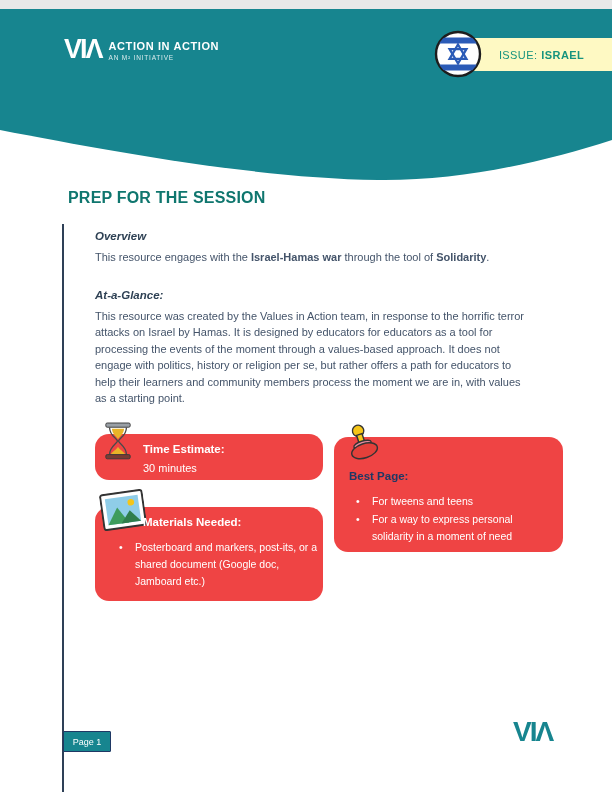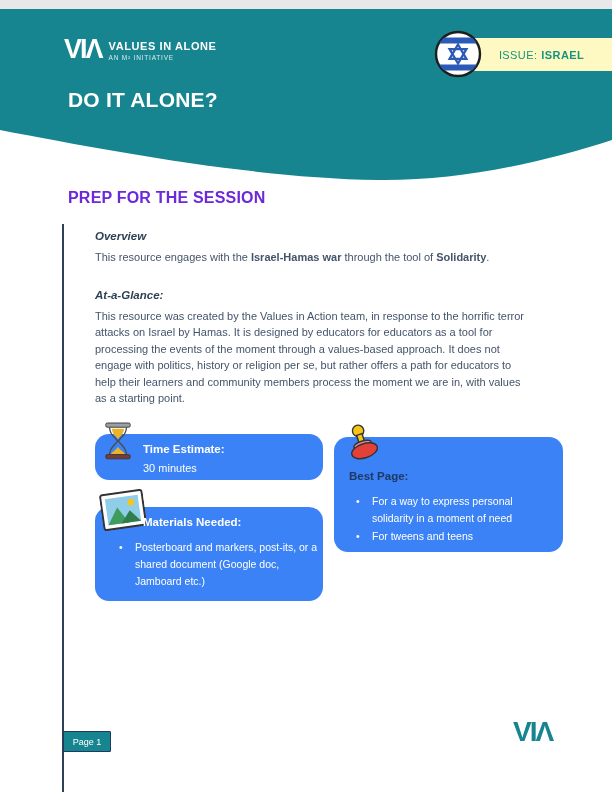--- a/index.html
+++ b/index.html
@@ -18,30 +18,30 @@
   .issue-pill {
     position:absolute; top:29px; right:0; width:175px; height:33px;
     background:#fef9c3; border-radius:17px 0 0 17px;
     display:flex; align-items:center; justify-content:center; padding-left:34px;
     font-size:11px; letter-spacing:.4px; color:#17947E;
   }
   .issue-pill b { margin-left:4px; font-weight:800; }
   .flag-wrap { position:absolute; top:21px; left:434px; width:48px; height:48px; }
   .page-title { position:absolute; top:77px; left:68px; color:#fff; font-size:21px; font-weight:800; line-height:27px; letter-spacing:.2px; }
   
-  .section-heading { position:absolute; top:180px; left:68px; font-size:16px; font-weight:800; color:#6d28d9; letter-spacing:.2px; }
+  .section-heading { position:absolute; top:180px; left:68px; font-size:16px; font-weight:800; color:#0f766e; letter-spacing:.2px; }
   
   .v-rule { position:absolute; left:62px; top:215px; width:2px; height:577px; background:#2E4057; }
   
   .content { position:absolute; left:95px; top:221px; width:432px; color:#44546A; }
   .block-heading { font-style:italic; font-weight:700; font-size:11.5px; color:#2E4154; margin-bottom:7px; }
   .body-text { font-size:11px; line-height:16.5px; }
   .overview-block { margin-bottom:23px; }
   
-  .card { position:absolute; background:#3b82f6; border-radius:14px; }
+  .card { position:absolute; background:#ef4444; border-radius:14px; }
   .card-time { left:95px; top:425px; width:228px; height:46px; }
   .card-materials { left:95px; top:498px; width:228px; height:94px; }
   .card-best { left:334px; top:428px; width:229px; height:115px; }
   .card-icon { position:absolute; }
   .icon-hourglass { left:8px; top:-13px; width:30px; height:40px; }
   .icon-picture { left:6px; top:-16px; width:44px; height:38px; transform:rotate(-8deg); }
   .icon-stamp { left:8px; top:-14px; width:38px; height:42px; }
   .card-heading-white { color:#fff; font-weight:700; font-size:11.5px; }
   .card-heading-navy { color:#1F3864; font-weight:700; font-size:11.5px; }
   .card-time .card-heading-white { position:absolute; left:48px; top:9px; }
@@ -66,21 +66,21 @@
 
 <div class="page">
 
   <svg class="header-svg" viewBox="0 0 612 180" preserveAspectRatio="none" aria-hidden="true">
     <path d="M0 0 H612 V131 C540 154 460 172 378 171 C252 169 104 141 0 121 Z" fill="#17858F"></path>
   </svg>
 
   <div class="logo-block">
     <div class="logo-mark">VIΛ</div>
     <div>
-      <div class="logo-name">VALUES IN ALONE</div>
+      <div class="logo-name">ACTION IN ACTION</div>
       <div class="logo-tagline">AN M² INITIATIVE</div>
     </div>
   </div>
 
   <div class="issue-pill">
     <span>ISSUE:</span>
     <b>ISRAEL</b>
   </div>
   <div class="flag-wrap">
     <svg viewBox="0 0 48 48" width="48" height="48">
@@ -93,21 +93,20 @@
       <g clip-path="url(#fc)">
         <rect x="1" y="7.5" width="46" height="6" fill="#2B5BB7"></rect>
         <rect x="1" y="34.5" width="46" height="6" fill="#2B5BB7"></rect>
         <path d="M24 14.5 L32.4 28.8 H15.6 Z" fill="none" stroke="#2B5BB7" stroke-width="2.3"></path>
         <path d="M24 33.5 L15.6 19.2 H32.4 Z" fill="none" stroke="#2B5BB7" stroke-width="2.3"></path>
       </g>
     </svg>
   </div>
 
   <div class="page-title">
-    <div>DO IT ALONE?</div>
   </div>
 
   <div class="section-heading">PREP FOR THE SESSION</div>
 
   <div class="v-rule"></div>
 
   <div class="content">
     <div class="overview-block">
       <div class="block-heading">Overview</div>
       <div class="body-text"><span>This resource engages with the </span><span style="font-weight: 700;">Israel-Hamas war</span><span> through the tool of </span><span style="font-weight: 700;">Solidarity</span><span>.</span></div>
@@ -138,22 +137,22 @@
         <g transform="rotate(-18 20 24)">
           <circle cx="22" cy="8" r="6" fill="#F5C518" stroke="#333333" stroke-width="1.5"></circle>
           <rect x="19" y="12" width="6" height="9" fill="#F5C518" stroke="#333333" stroke-width="1.5"></rect>
           <ellipse cx="22" cy="23" rx="9.5" ry="3.5" fill="#E88CA0" stroke="#333333" stroke-width="1.5"></ellipse>
           <ellipse cx="22" cy="30" rx="14" ry="7.5" fill="#E3403A" stroke="#333333" stroke-width="1.5"></ellipse>
         </g>
       </svg>
     </div>
     <div class="card-heading-navy">Best Page:</div>
     <ul class="bullets">
+      <li>For tweens and teens</li>
       <li>For a way to express personal solidarity in a moment of need</li>
-      <li>For tweens and teens</li>
     </ul>
   </div>
 
   <div class="card card-materials">
     <div class="card-icon icon-picture">
       <svg viewBox="0 0 40 34" width="44" height="38">
         <rect x="1" y="1" width="38" height="32" rx="2" fill="#ffffff" stroke="#333333" stroke-width="1.8"></rect>
         <rect x="5" y="5" width="30" height="24" fill="#8FCDE8"></rect>
         <circle cx="28" cy="11" r="3" fill="#F5C518"></circle>
         <path d="M5 29 L15 14 L24 29 Z" fill="#3E9C5C"></path>

